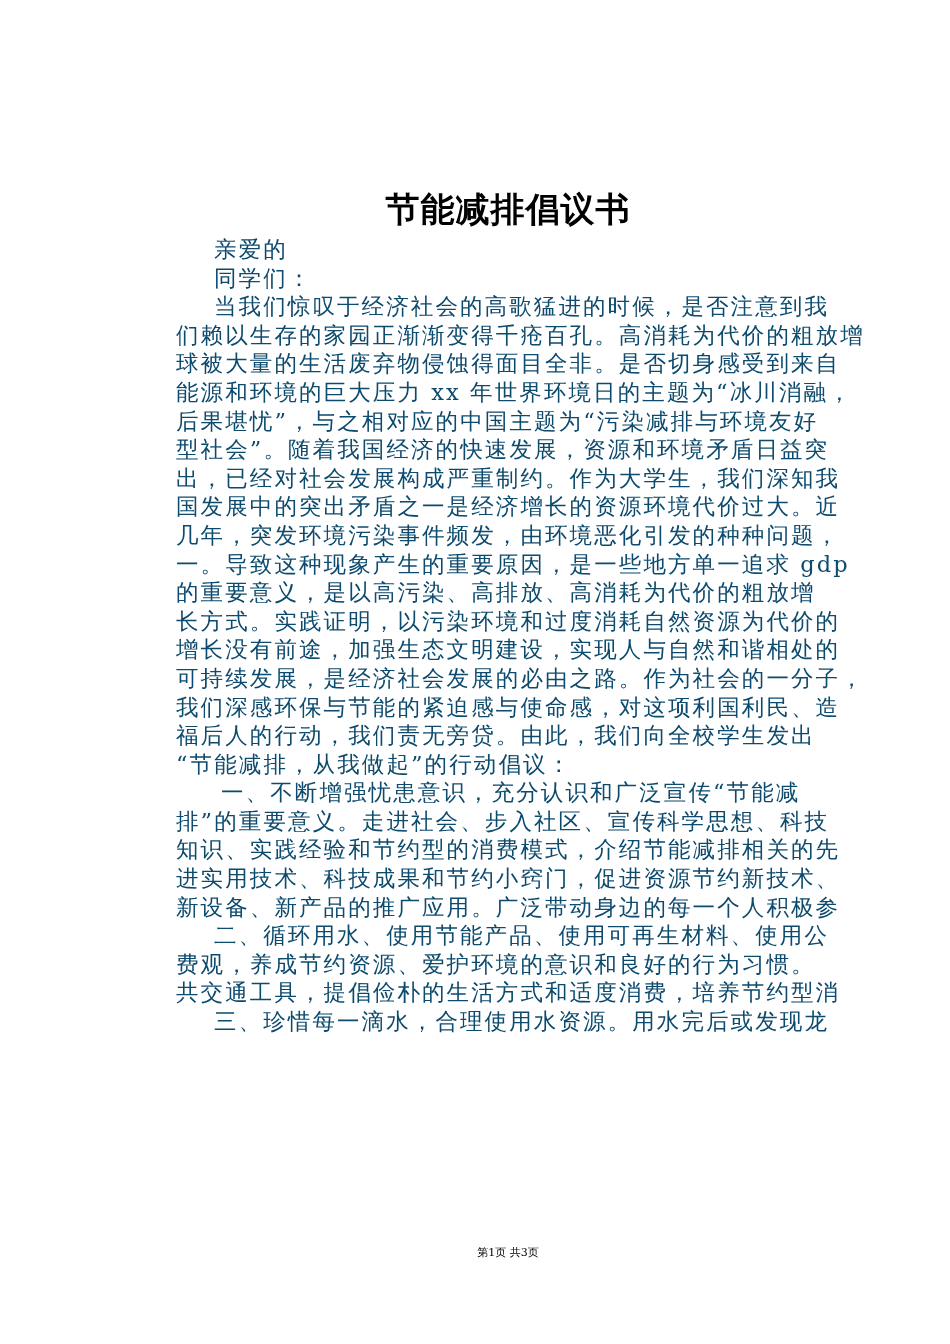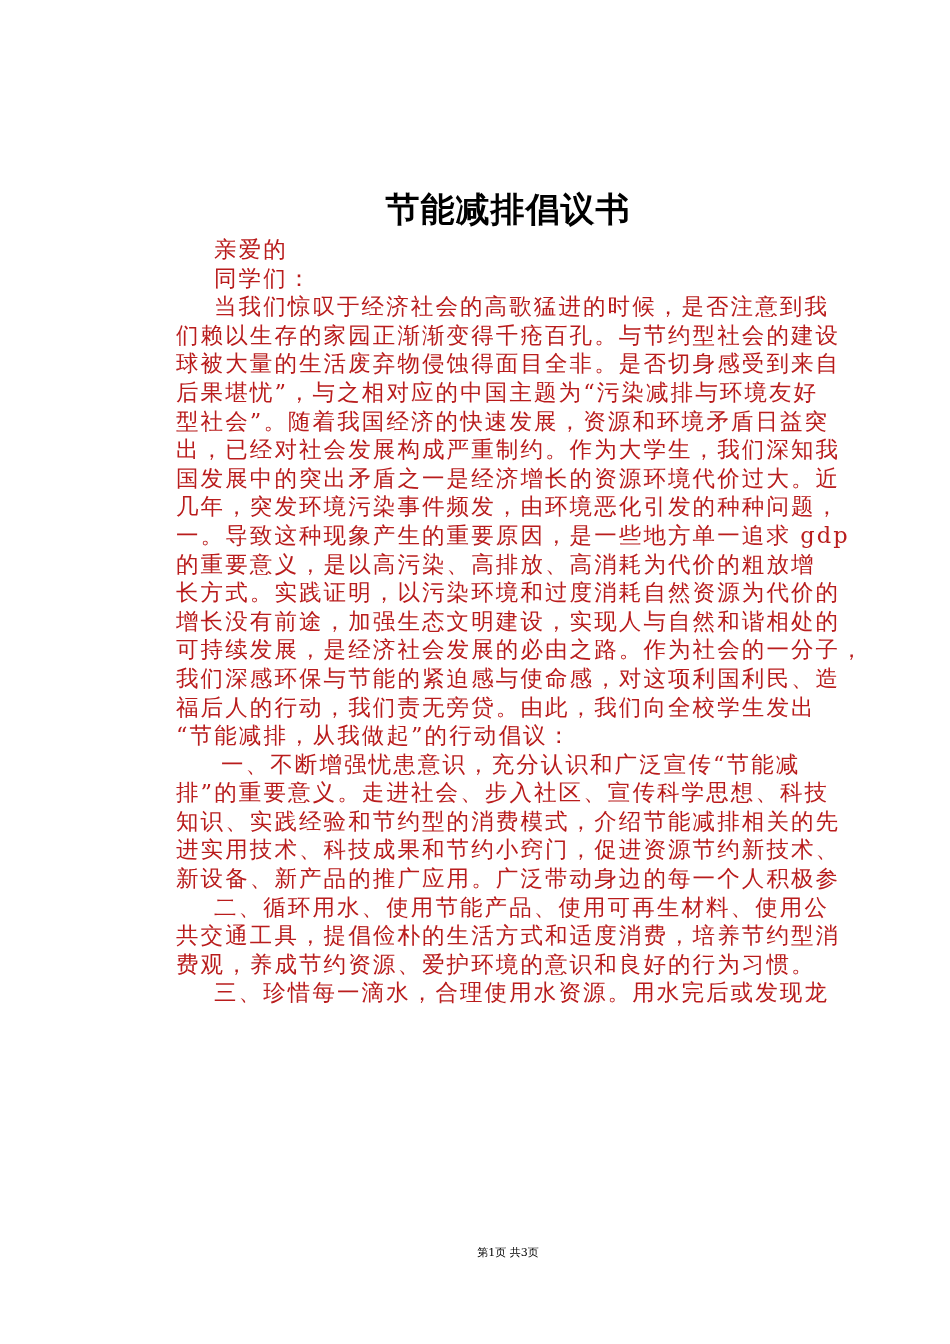--- a/index.html
+++ b/index.html
@@ -5,61 +5,62 @@
   html, body { margin: 0; padding: 0; background: #ffffff; }
   body { width: 950px; height: 1344px; position: relative; overflow: hidden; }
   .page { position: absolute; left: 0; top: 0; width: 950px; height: 1344px; background: #ffffff; margin-left: 33px; }
   .title {
     position: absolute; left: 0; top: 184px; width: 950px; text-align: center;
     font-family: "DejaVu Sans", sans-serif; font-weight: bold; font-size: 34px;
     color: #000; letter-spacing: 1px; line-height: 50px;
   }
   .body {
     position: absolute; left: 143px; top: 235px; width: 700px;
-    font-family: "DejaVu Serif", serif; font-size: 22.5px; color: #b91c1c;
+    font-family: "DejaVu Serif", serif; font-size: 22.5px; color: #0c4a6e;
     line-height: 28.6px;
   }
   .line { display: block; white-space: nowrap; height: 28.6px; letter-spacing: 2.1px; }
   .line.ind { padding-left: 38px; }
   .line.ind2 { padding-left: 45px; }
   .footer {
     position: absolute; left: 0; top: 1241px; width: 950px; text-align: center;
     font-family: "DejaVu Serif", serif; font-size: 11px; color: #000; line-height: 24px;
   }
 </style>
 </head>
 <body>
 
 <div class="page">
   <div class="title">节能减排倡议书</div>
 
   <div class="body">
     <span class="line ind">亲爱的</span>
     <span class="line ind">同学们：</span>
     <span class="line ind">当我们惊叹于经济社会的高歌猛进的时候，是否注意到我</span>
-    <span class="line">们赖以生存的家园正渐渐变得千疮百孔。与节约型社会的建设</span>
+    <span class="line">们赖以生存的家园正渐渐变得千疮百孔。高消耗为代价的粗放增</span>
     <span class="line">球被大量的生活废弃物侵蚀得面目全非。是否切身感受到来自</span>
+    <span class="line">能源和环境的巨大压力 xx 年世界环境日的主题为“冰川消融，</span>
     <span class="line">后果堪忧”，与之相对应的中国主题为“污染减排与环境友好</span>
     <span class="line">型社会”。随着我国经济的快速发展，资源和环境矛盾日益突</span>
     <span class="line">出，已经对社会发展构成严重制约。作为大学生，我们深知我</span>
     <span class="line">国发展中的突出矛盾之一是经济增长的资源环境代价过大。近</span>
     <span class="line">几年，突发环境污染事件频发，由环境恶化引发的种种问题，</span>
     <span class="line">一。导致这种现象产生的重要原因，是一些地方单一追求 gdp</span>
     <span class="line">的重要意义，是以高污染、高排放、高消耗为代价的粗放增</span>
     <span class="line">长方式。实践证明，以污染环境和过度消耗自然资源为代价的</span>
     <span class="line">增长没有前途，加强生态文明建设，实现人与自然和谐相处的</span>
     <span class="line">可持续发展，是经济社会发展的必由之路。作为社会的一分子，</span>
     <span class="line">我们深感环保与节能的紧迫感与使命感，对这项利国利民、造</span>
     <span class="line">福后人的行动，我们责无旁贷。由此，我们向全校学生发出</span>
     <span class="line">“节能减排，从我做起”的行动倡议：</span>
     <span class="line ind2">一、不断增强忧患意识，充分认识和广泛宣传“节能减</span>
     <span class="line">排”的重要意义。走进社会、步入社区、宣传科学思想、科技</span>
     <span class="line">知识、实践经验和节约型的消费模式，介绍节能减排相关的先</span>
     <span class="line">进实用技术、科技成果和节约小窍门，促进资源节约新技术、</span>
     <span class="line">新设备、新产品的推广应用。广泛带动身边的每一个人积极参</span>
     <span class="line ind">二、循环用水、使用节能产品、使用可再生材料、使用公</span>
+    <span class="line">费观，养成节约资源、爱护环境的意识和良好的行为习惯。</span>
     <span class="line">共交通工具，提倡俭朴的生活方式和适度消费，培养节约型消</span>
-    <span class="line">费观，养成节约资源、爱护环境的意识和良好的行为习惯。</span>
     <span class="line ind">三、珍惜每一滴水，合理使用水资源。用水完后或发现龙</span>
   </div>
 
   <div class="footer">第1页  共3页</div>
 </div>
 
 </body></html>

